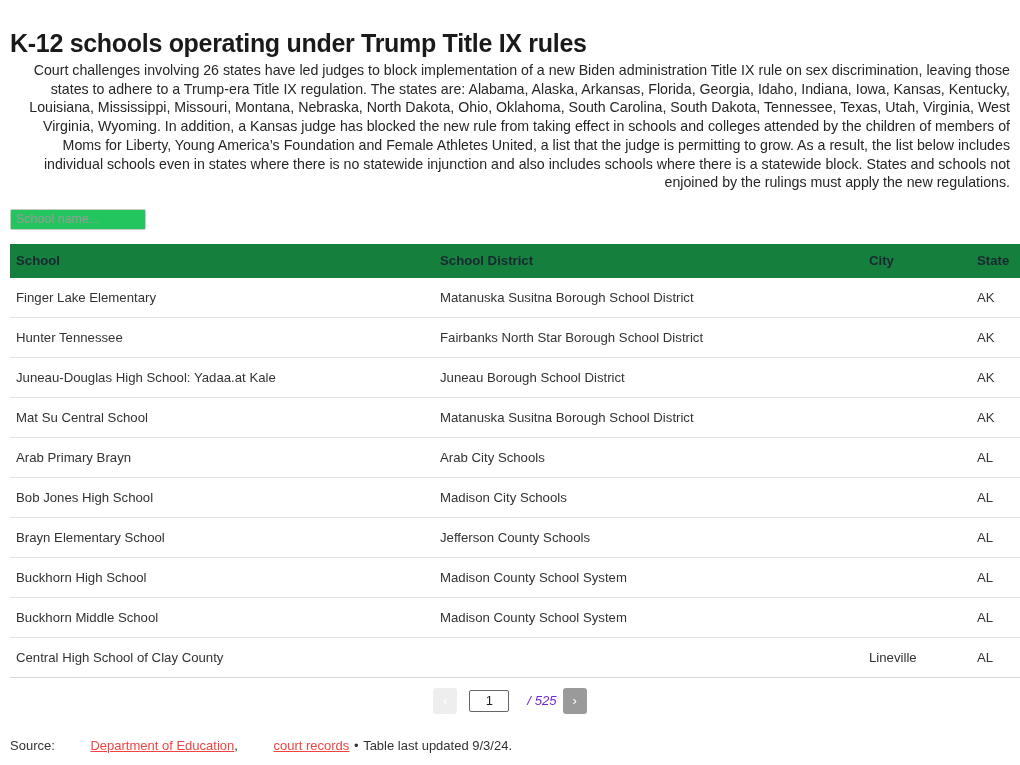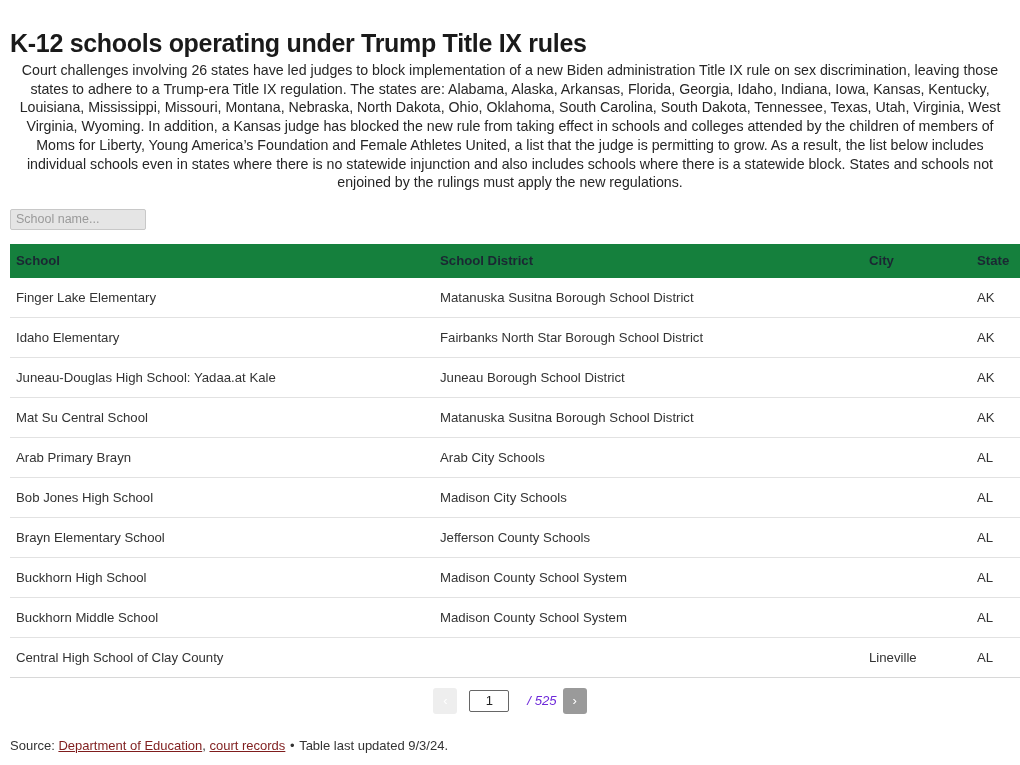--- a/index.html
+++ b/index.html
@@ -29,38 +29,38 @@
     margin: 0;
     padding-top: 28px;
     line-height: 30px;
   }
   .intro {
     font-size: 14.2px;
     line-height: 18.7px;
     color: #262626;
     margin: 3px 0 0 0;
     max-width: 1000px;
-    text-align: center;
+    text-align: right;
   }
   .search-row {
     margin-top: 17px;
     height: 28px;
   }
   .search-input {
     width: 136px;
     height: 21px;
     box-sizing: border-box;
     border: 1px solid #c8c8c8;
     border-radius: 2px;
     padding: 1px 5px;
     font-size: 12.5px;
     font-family: "Liberation Sans", sans-serif;
     color: #333333;
     outline: none;
-    background: #e5e5e5;
+    background: #22c55e;
   }
   .search-input::placeholder {
     color: #9a9a9a;
     opacity: 1;
   }
   table.data-table {
     width: 1000px;
     border-collapse: collapse;
     margin-top: 7px;
     table-layout: fixed;
@@ -137,22 +137,23 @@
     color: #6d28d9;
     margin-left: 12px;
     font-style: italic;
   }
   .footer {
     margin-top: 24px;
     font-size: 13px;
     color: #333333;
   }
   .footer a {
-    color: #7f1d1d;
+    color: #ef4444;
     text-decoration: underline;
+    margin-left: 32px;
   }
   .sep-dot { padding: 0 1px; }
 </style>
 </head>
 <body>
 
 <div class="page">
 
   <h1 class="title">K-12 schools operating under Trump Title IX rules</h1>
 
@@ -172,21 +173,21 @@
       </tr>
     </thead>
     <tbody>
       <tr>
         <td class="col-school">Finger Lake Elementary</td>
         <td class="col-district">Matanuska Susitna Borough School District</td>
         <td class="col-city"></td>
         <td class="col-state">AK</td>
       </tr>
       <tr>
-        <td class="col-school">Idaho Elementary</td>
+        <td class="col-school">Hunter Tennessee</td>
         <td class="col-district">Fairbanks North Star Borough School District</td>
         <td class="col-city"></td>
         <td class="col-state">AK</td>
       </tr>
       <tr>
         <td class="col-school">Juneau-Douglas High School: Yadaa.at Kale</td>
         <td class="col-district">Juneau Borough School District</td>
         <td class="col-city"></td>
         <td class="col-state">AK</td>
       </tr>

